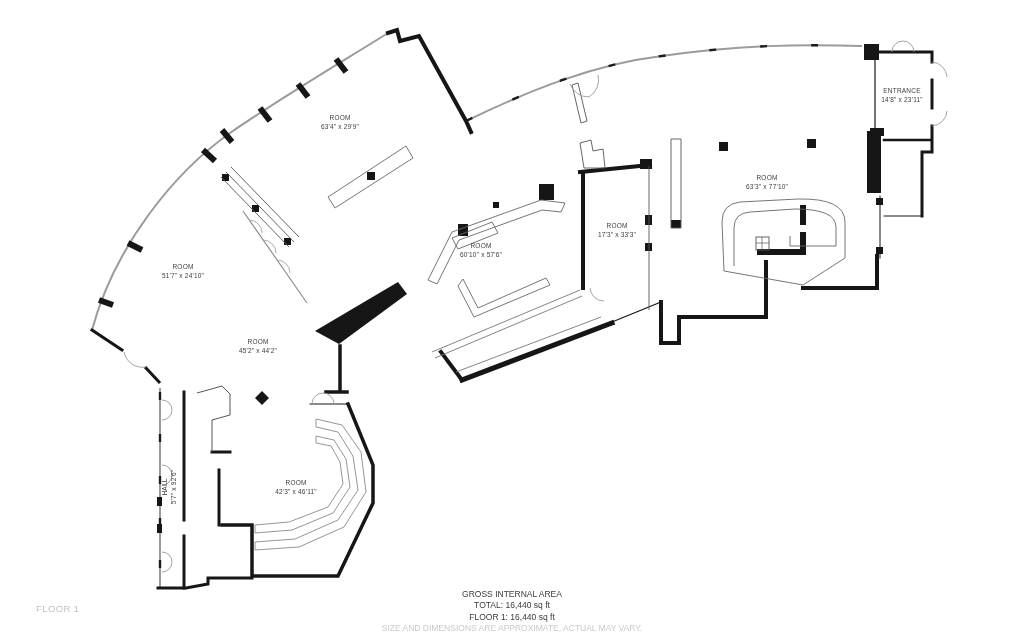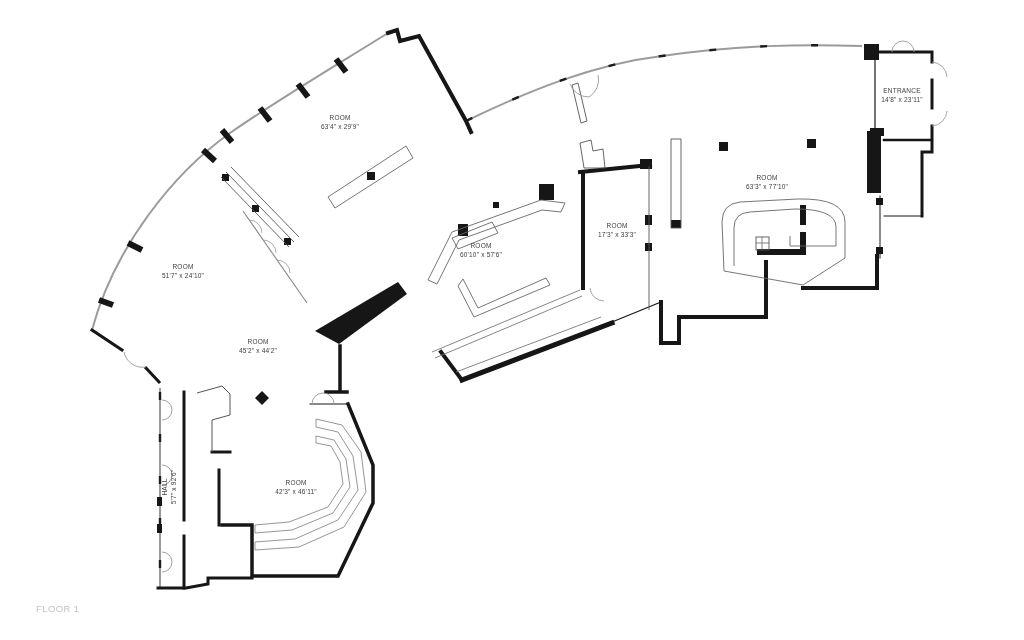--- a/index.html
+++ b/index.html
@@ -181,14 +181,20 @@
   <div class="room-label" style="left:767px;top:183px">
     <span class="rname">ROOM</span>
     <span class="rdims">63'3" x 77'10"</span>
   </div>
   <div class="room-label" style="left:902px;top:96px">
     <span class="rname">ENTRANCE</span>
     <span class="rdims">14'8" x 23'11"</span>
   </div>
 
   <div class="floor-tag">FLOOR 1</div>
+  <div class="footer">
+    <div>GROSS INTERNAL AREA</div>
+    <div>TOTAL: 16,440 sq ft</div>
+    <div>FLOOR 1: 16,440 sq ft</div>
+    <div class="disclaimer">SIZE AND DIMENSIONS ARE APPROXIMATE, ACTUAL MAY VARY.</div>
+  </div>
 
 </div>
 
 </body></html>

